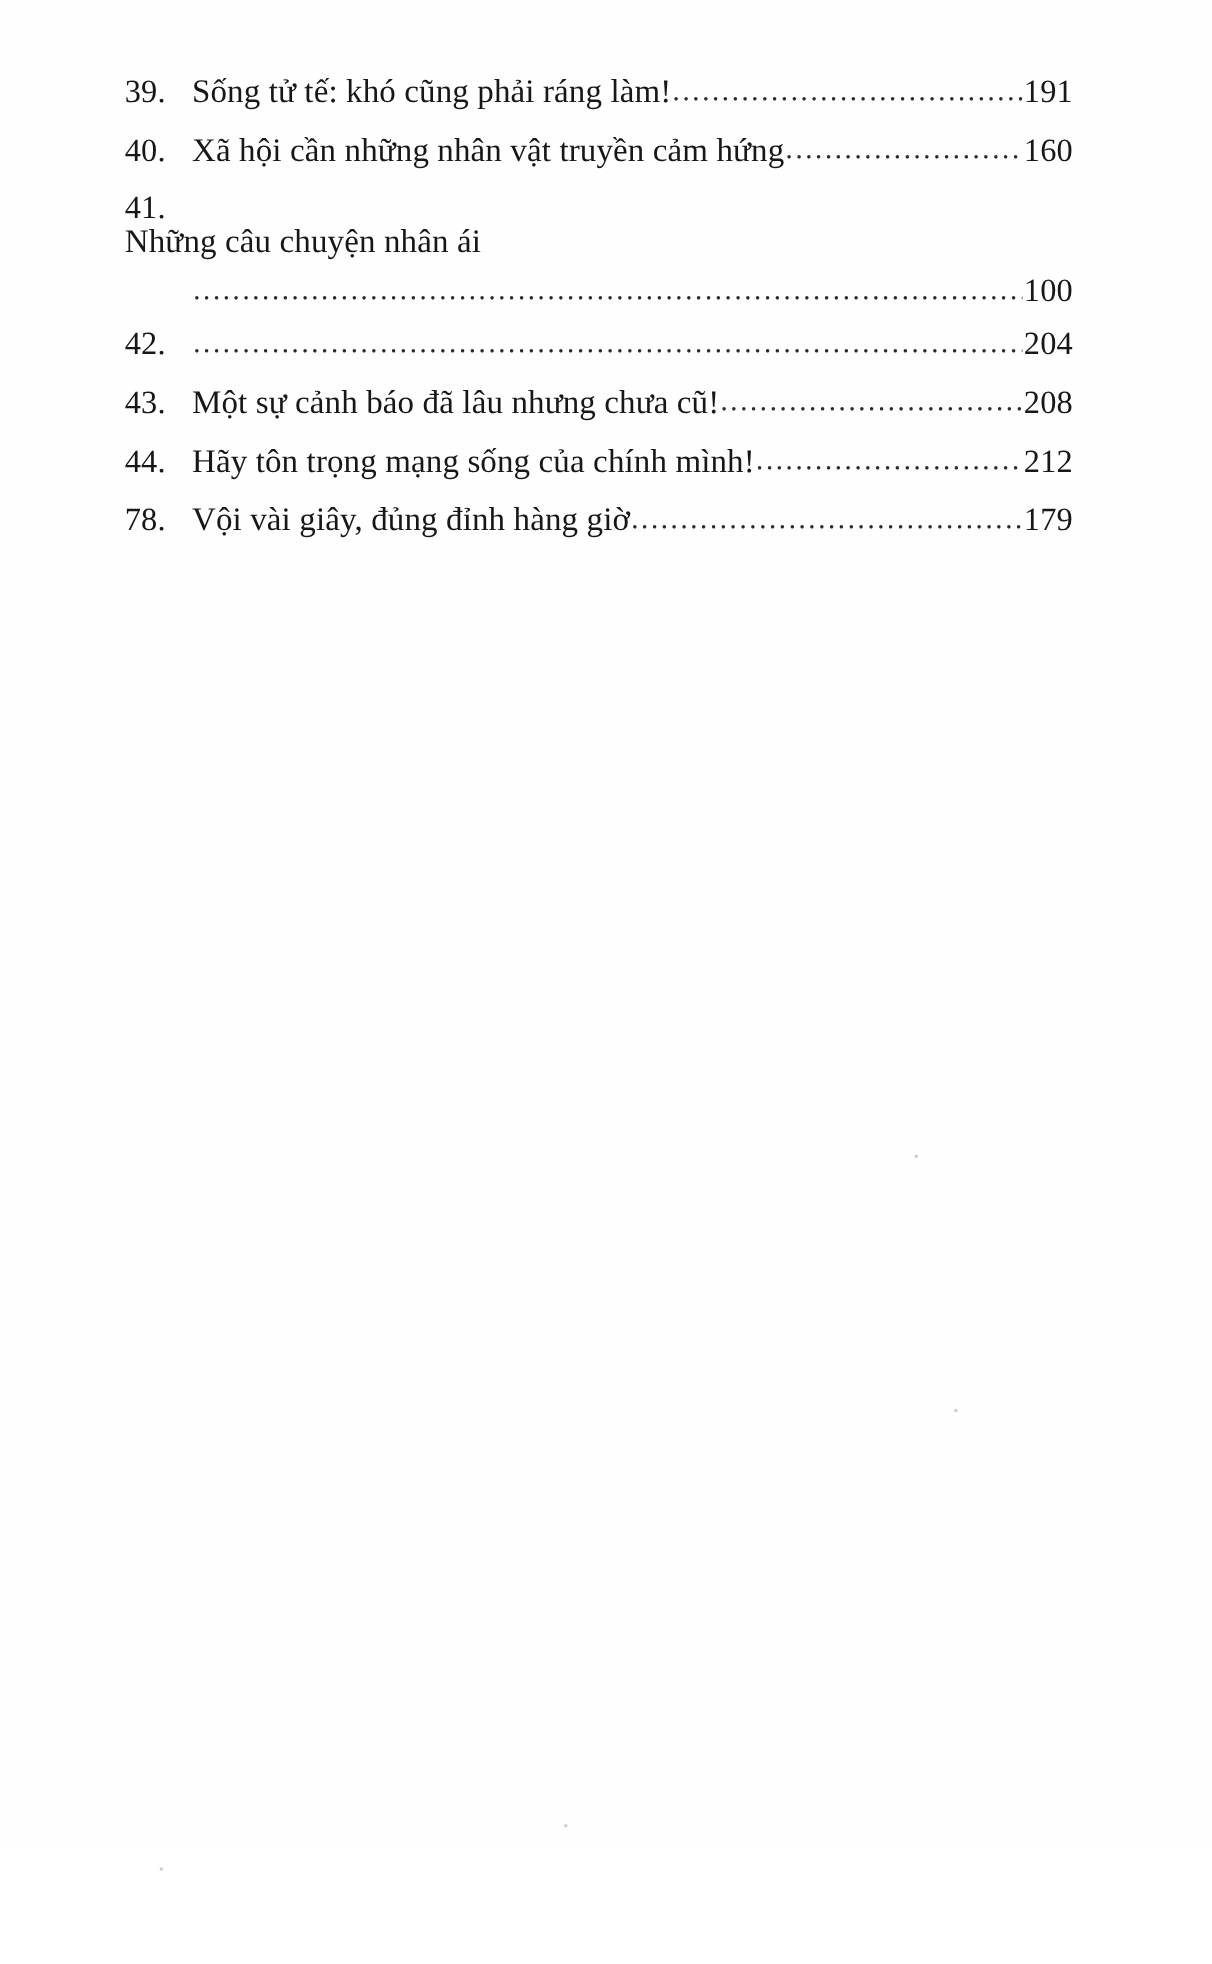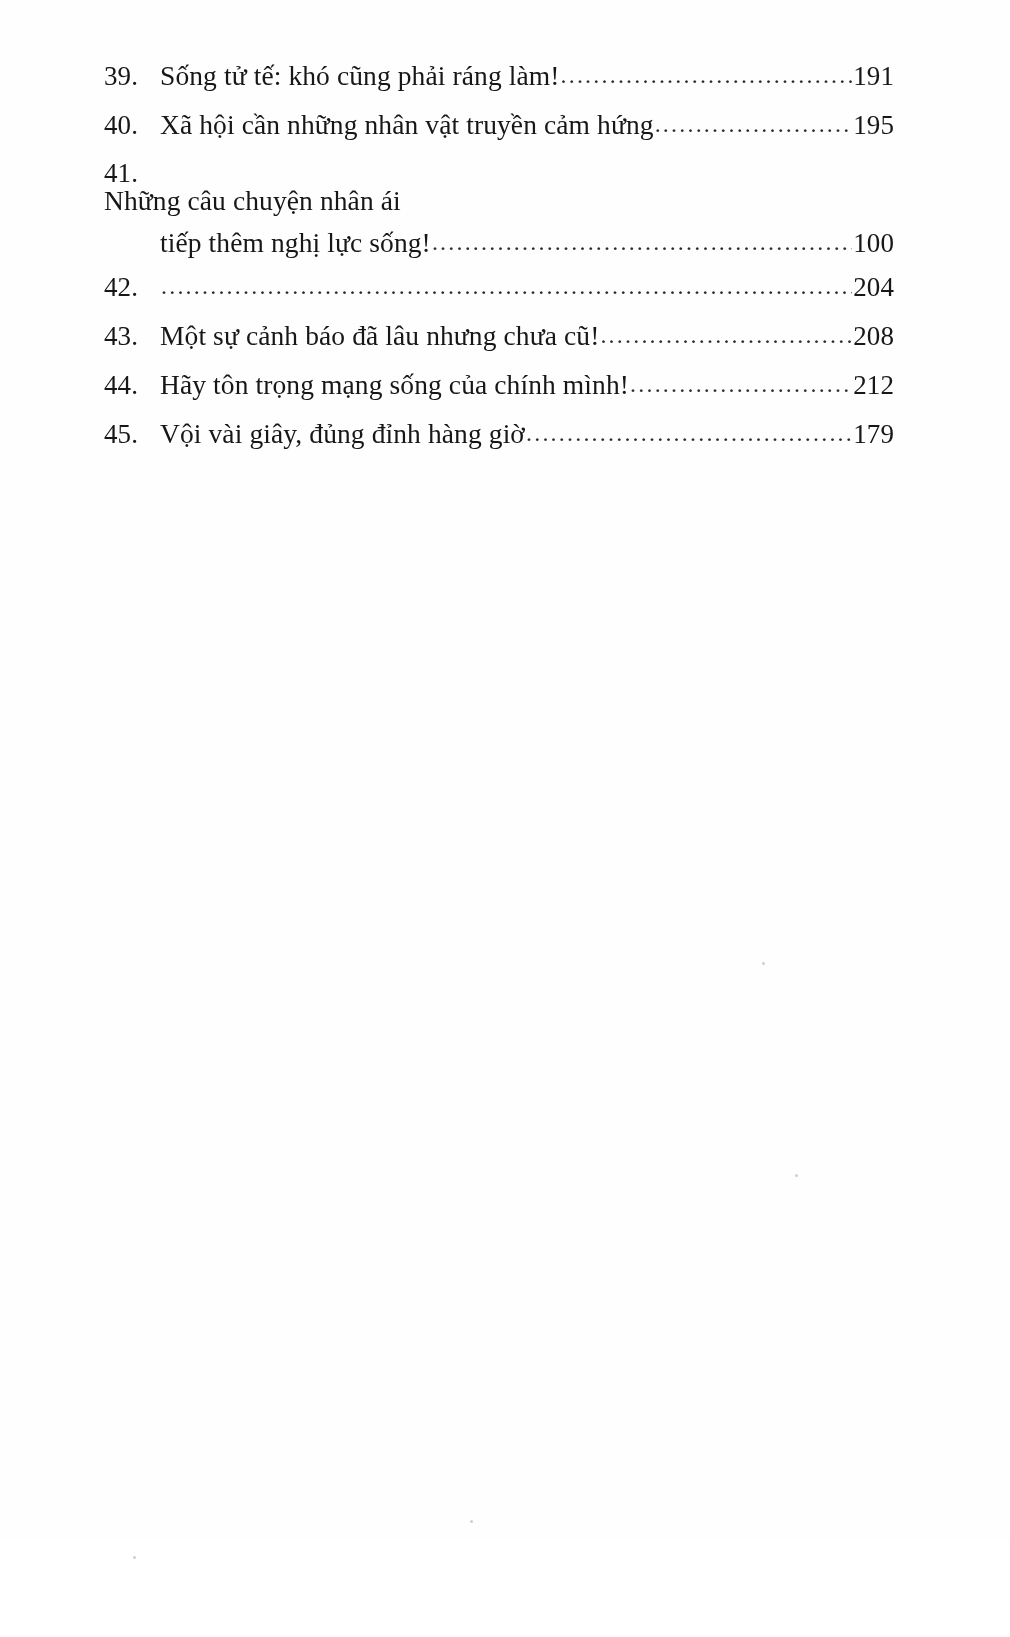--- a/index.html
+++ b/index.html
@@ -104,31 +104,30 @@
       <span class="num">39.</span>
       <span class="title">Sống tử tế: khó cũng phải ráng làm!</span>
       <span class="leader"></span>
       <span class="pageno">191</span>
     </div>
 
     <div class="toc-entry">
       <span class="num">40.</span>
       <span class="title">Xã hội cần những nhân vật truyền cảm hứng</span>
       <span class="leader"></span>
-      <span class="pageno">195</span>
+      <span class="pageno">160</span>
     </div>
 
     <div class="toc-entry two-line">
       <div class="line1">
         <span class="num">41.</span>
         <span class="title">Những câu chuyện nhân ái</span>
       </div>
       <div class="line2">
         <span class="indent"></span>
-        <span class="title">tiếp thêm nghị lực sống!</span>
         <span class="leader"></span>
         <span class="pageno">100</span>
       </div>
     </div>
 
     <div class="toc-entry">
       <span class="num">42.</span>
       <span class="leader"></span>
       <span class="pageno">204</span>
     </div>
@@ -141,21 +140,21 @@
     </div>
 
     <div class="toc-entry">
       <span class="num">44.</span>
       <span class="title">Hãy tôn trọng mạng sống của chính mình!</span>
       <span class="leader"></span>
       <span class="pageno">212</span>
     </div>
 
     <div class="toc-entry">
-      <span class="num">45.</span>
+      <span class="num">78.</span>
       <span class="title">Vội vài giây, đủng đỉnh hàng giờ</span>
       <span class="leader"></span>
       <span class="pageno">179</span>
     </div>
 
   </div>
 
   <div class="speck" style="left:762px; top:962px; width:3px; height:3px;"></div>
   <div class="speck" style="left:795px; top:1174px; width:3px; height:3px;"></div>
   <div class="speck" style="left:470px; top:1520px; width:3px; height:3px;"></div>

